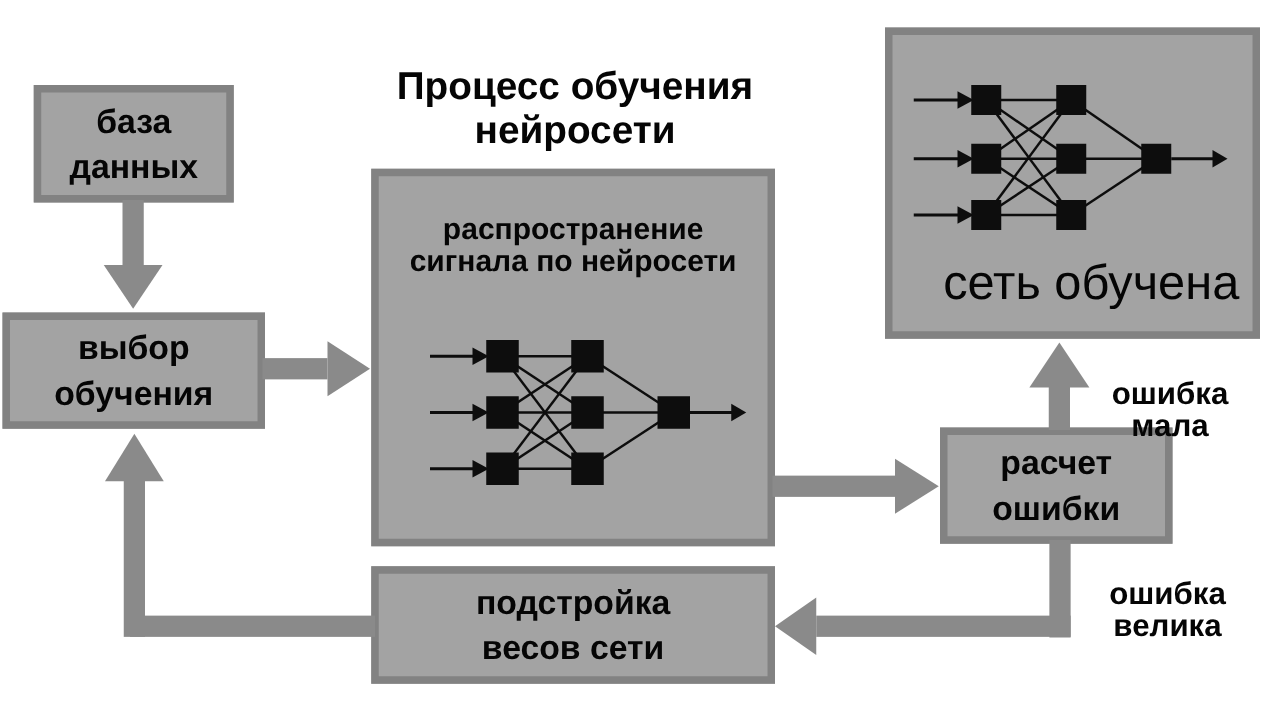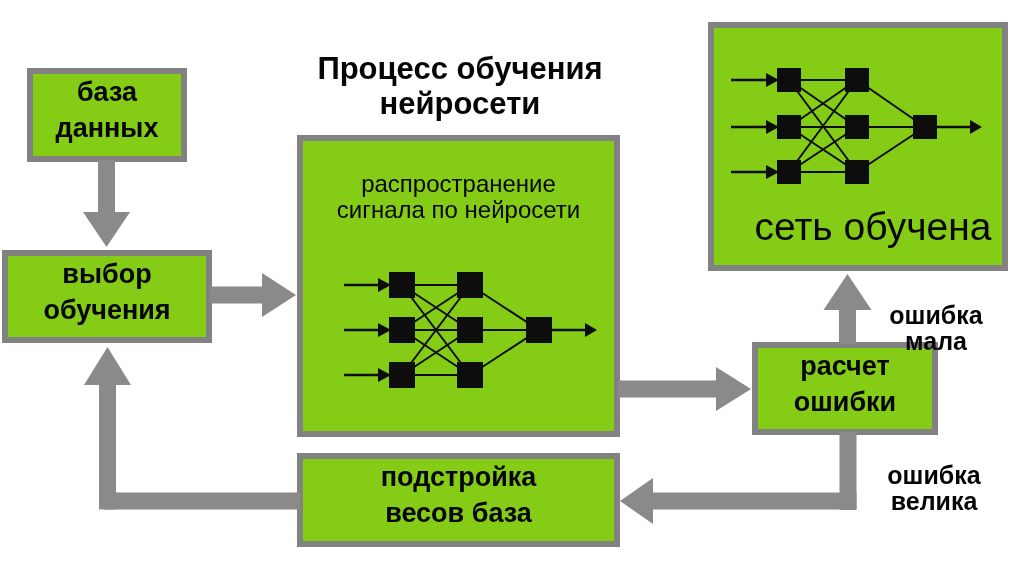--- a/index.html
+++ b/index.html
@@ -2,35 +2,35 @@
 <html><head>
 <meta charset="utf-8">
 <style>
   html,body{margin:0;padding:0;background:#ffffff;}
   .stage{
     position:relative;width:1011px;height:582px;background:#ffffff;
     font-family:"Liberation Sans", sans-serif;color:#000;overflow:hidden;
   }
   .layer{position:absolute;left:0;top:0;z-index:2;pointer-events:none;}
   .fbox{
-    position:absolute;box-sizing:border-box;border:6px solid #828282;background:#84cc16;
-    display:flex;align-items:flex-start;justify-content:center;z-index:1;
+    position:absolute;box-sizing:border-box;border:6px solid #828282;background:#a3a3a3;
+    display:flex;align-items:center;justify-content:center;z-index:1;
   }
   .box-label{
     white-space:pre-line;text-align:center;font-weight:700;font-size:27px;line-height:1.35;
     color:#050505;
   }
   .free-label{
     position:absolute;white-space:pre-line;text-align:center;z-index:3;color:#050505;margin-top:20px;
   }
   .title{font-weight:700;font-size:31px;line-height:1.12;}
   .small-bold{font-weight:700;font-size:25px;line-height:1.02;}
   .propagation-label{
     position:absolute;left:0;right:0;top:30px;text-align:center;white-space:pre-line;
-    font-size:24px;line-height:1.1;font-weight:400;color:#050505;
+    font-size:24px;line-height:1.1;font-weight:700;color:#050505;
   }
   .trained-label{
     position:absolute;left:30px;right:0;bottom:16px;text-align:center;white-space:pre-line;
     font-size:39px;line-height:1.1;font-weight:400;color:#050505;
   }
 </style>
 </head>
 <body>
 
 <div class="stage">
@@ -50,21 +50,21 @@
 сигнала по нейросети</div>
   </div>
 
   <div class="fbox" style="left:752px;top:342px;width:186px;height:93px;">
     <div class="box-label">расчет
 ошибки</div>
   </div>
 
   <div class="fbox" style="left:297px;top:453px;width:323px;height:94px;">
     <div class="box-label">подстройка
-весов база</div>
+весов сети</div>
   </div>
 
   <div class="fbox" style="left:708px;top:22px;width:300px;height:249px;">
     <div class="trained-label">сеть обучена</div>
   </div>
 
   <div class="free-label title" style="left:280px;top:32px;width:360px;">Процесс обучения
 нейросети</div>
 
 

